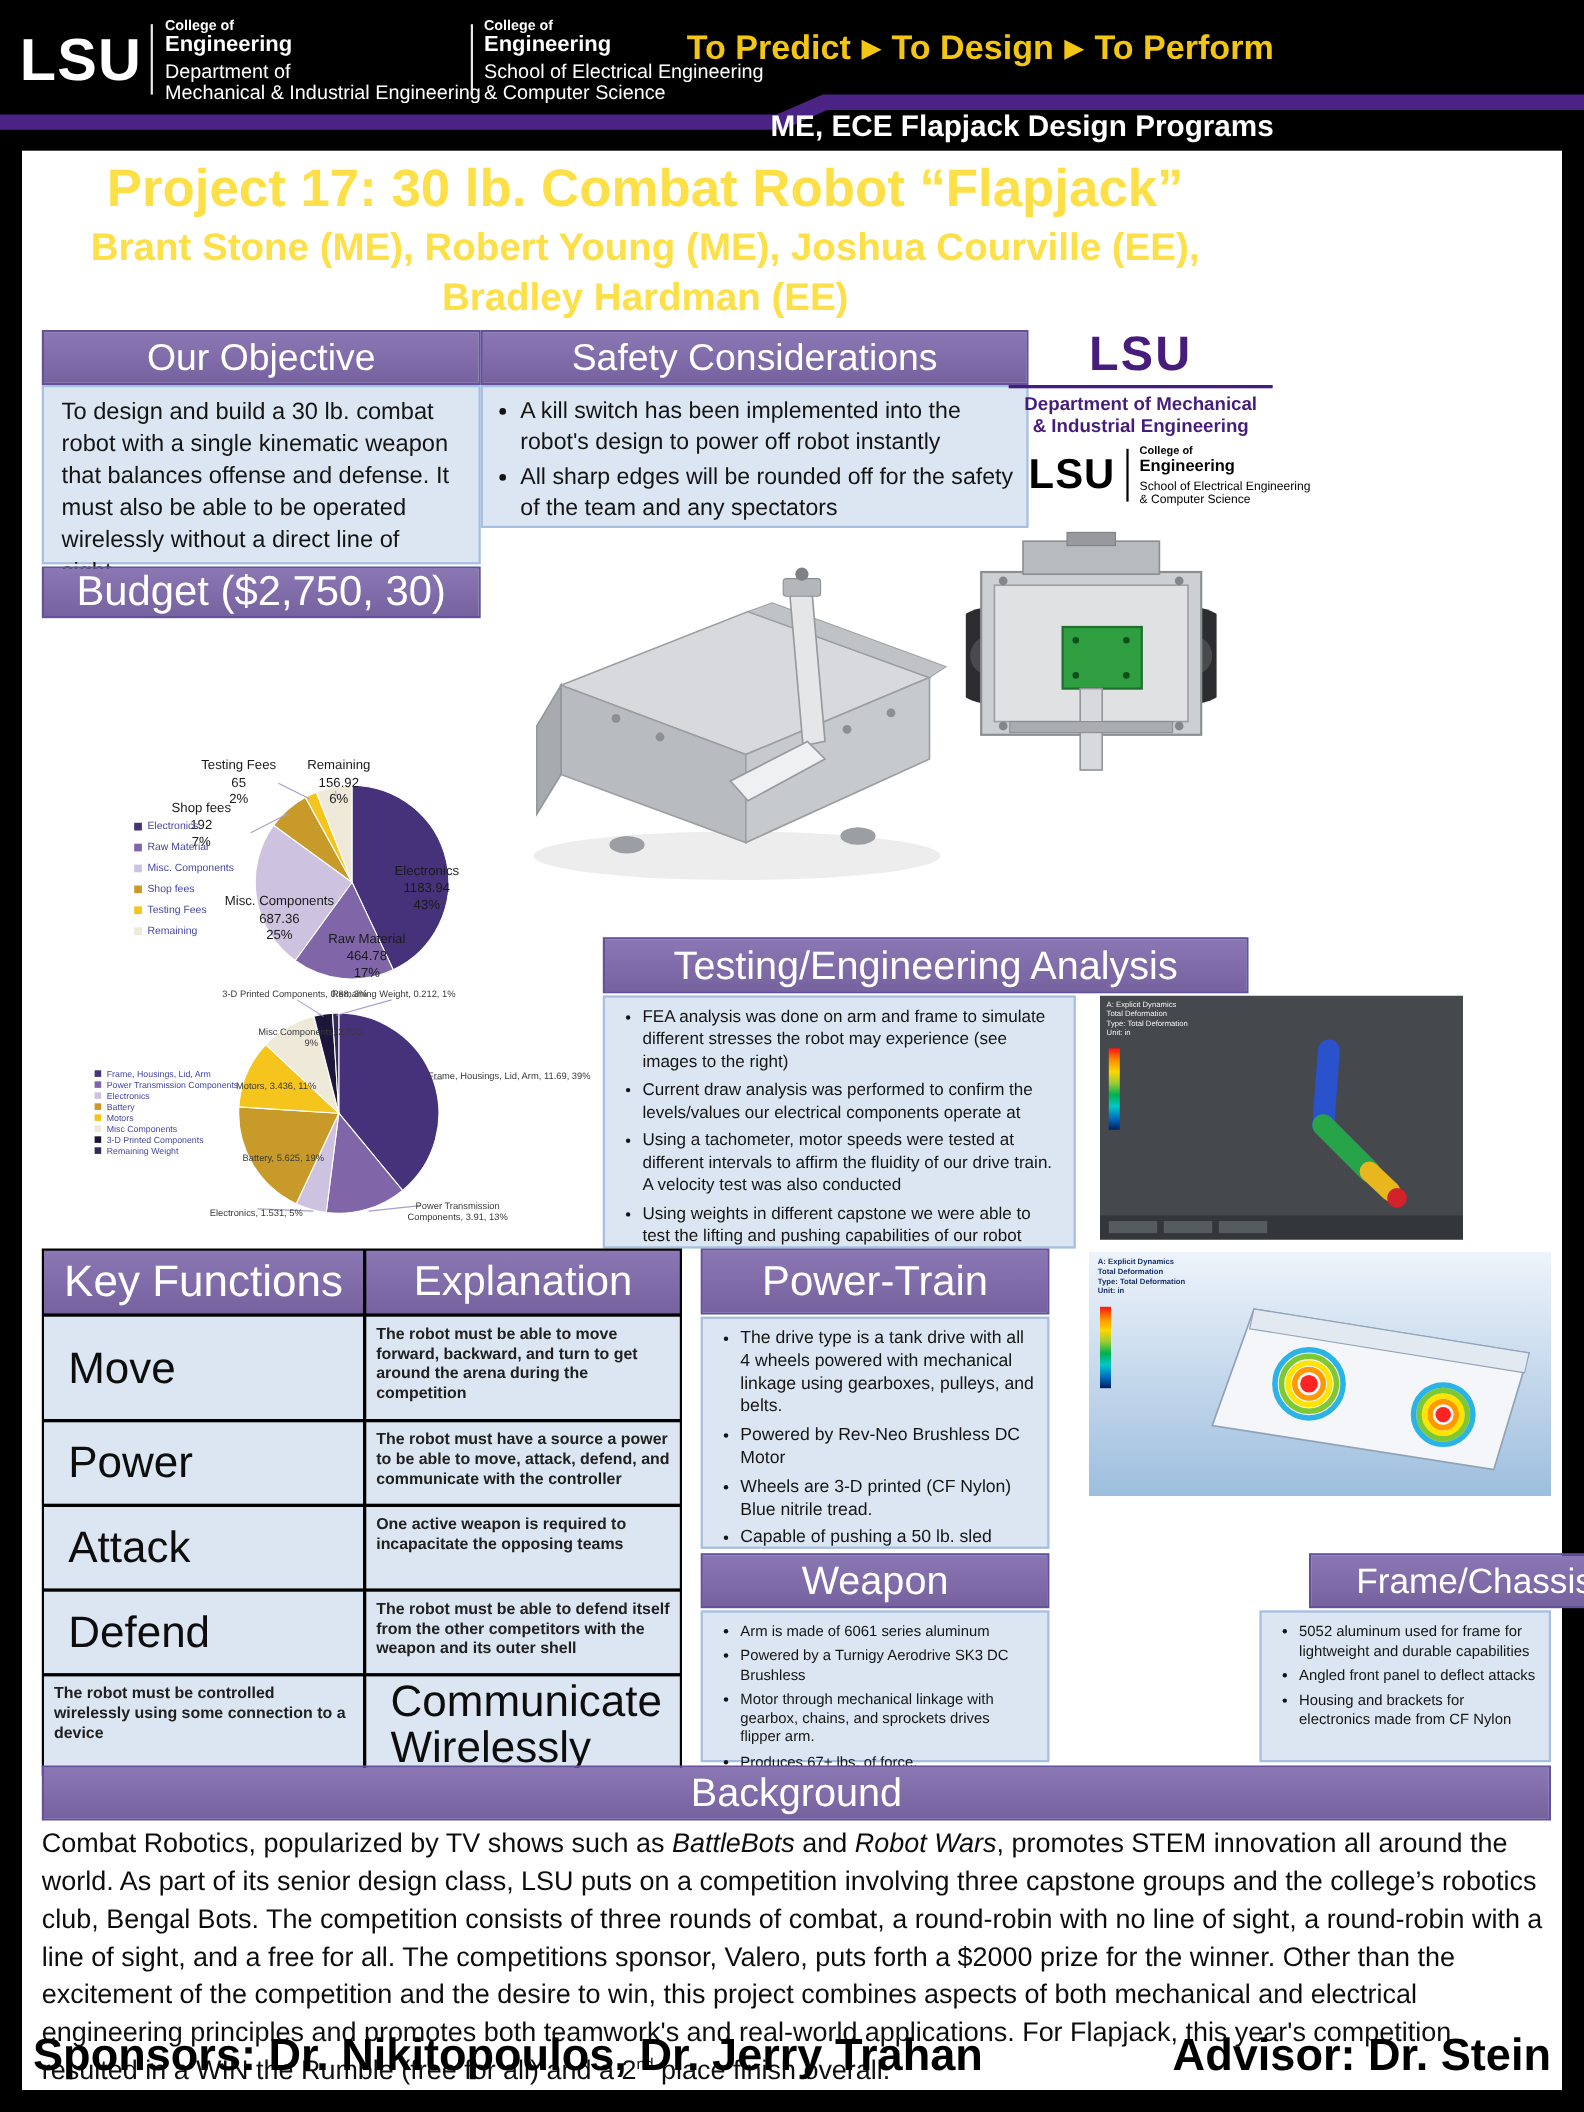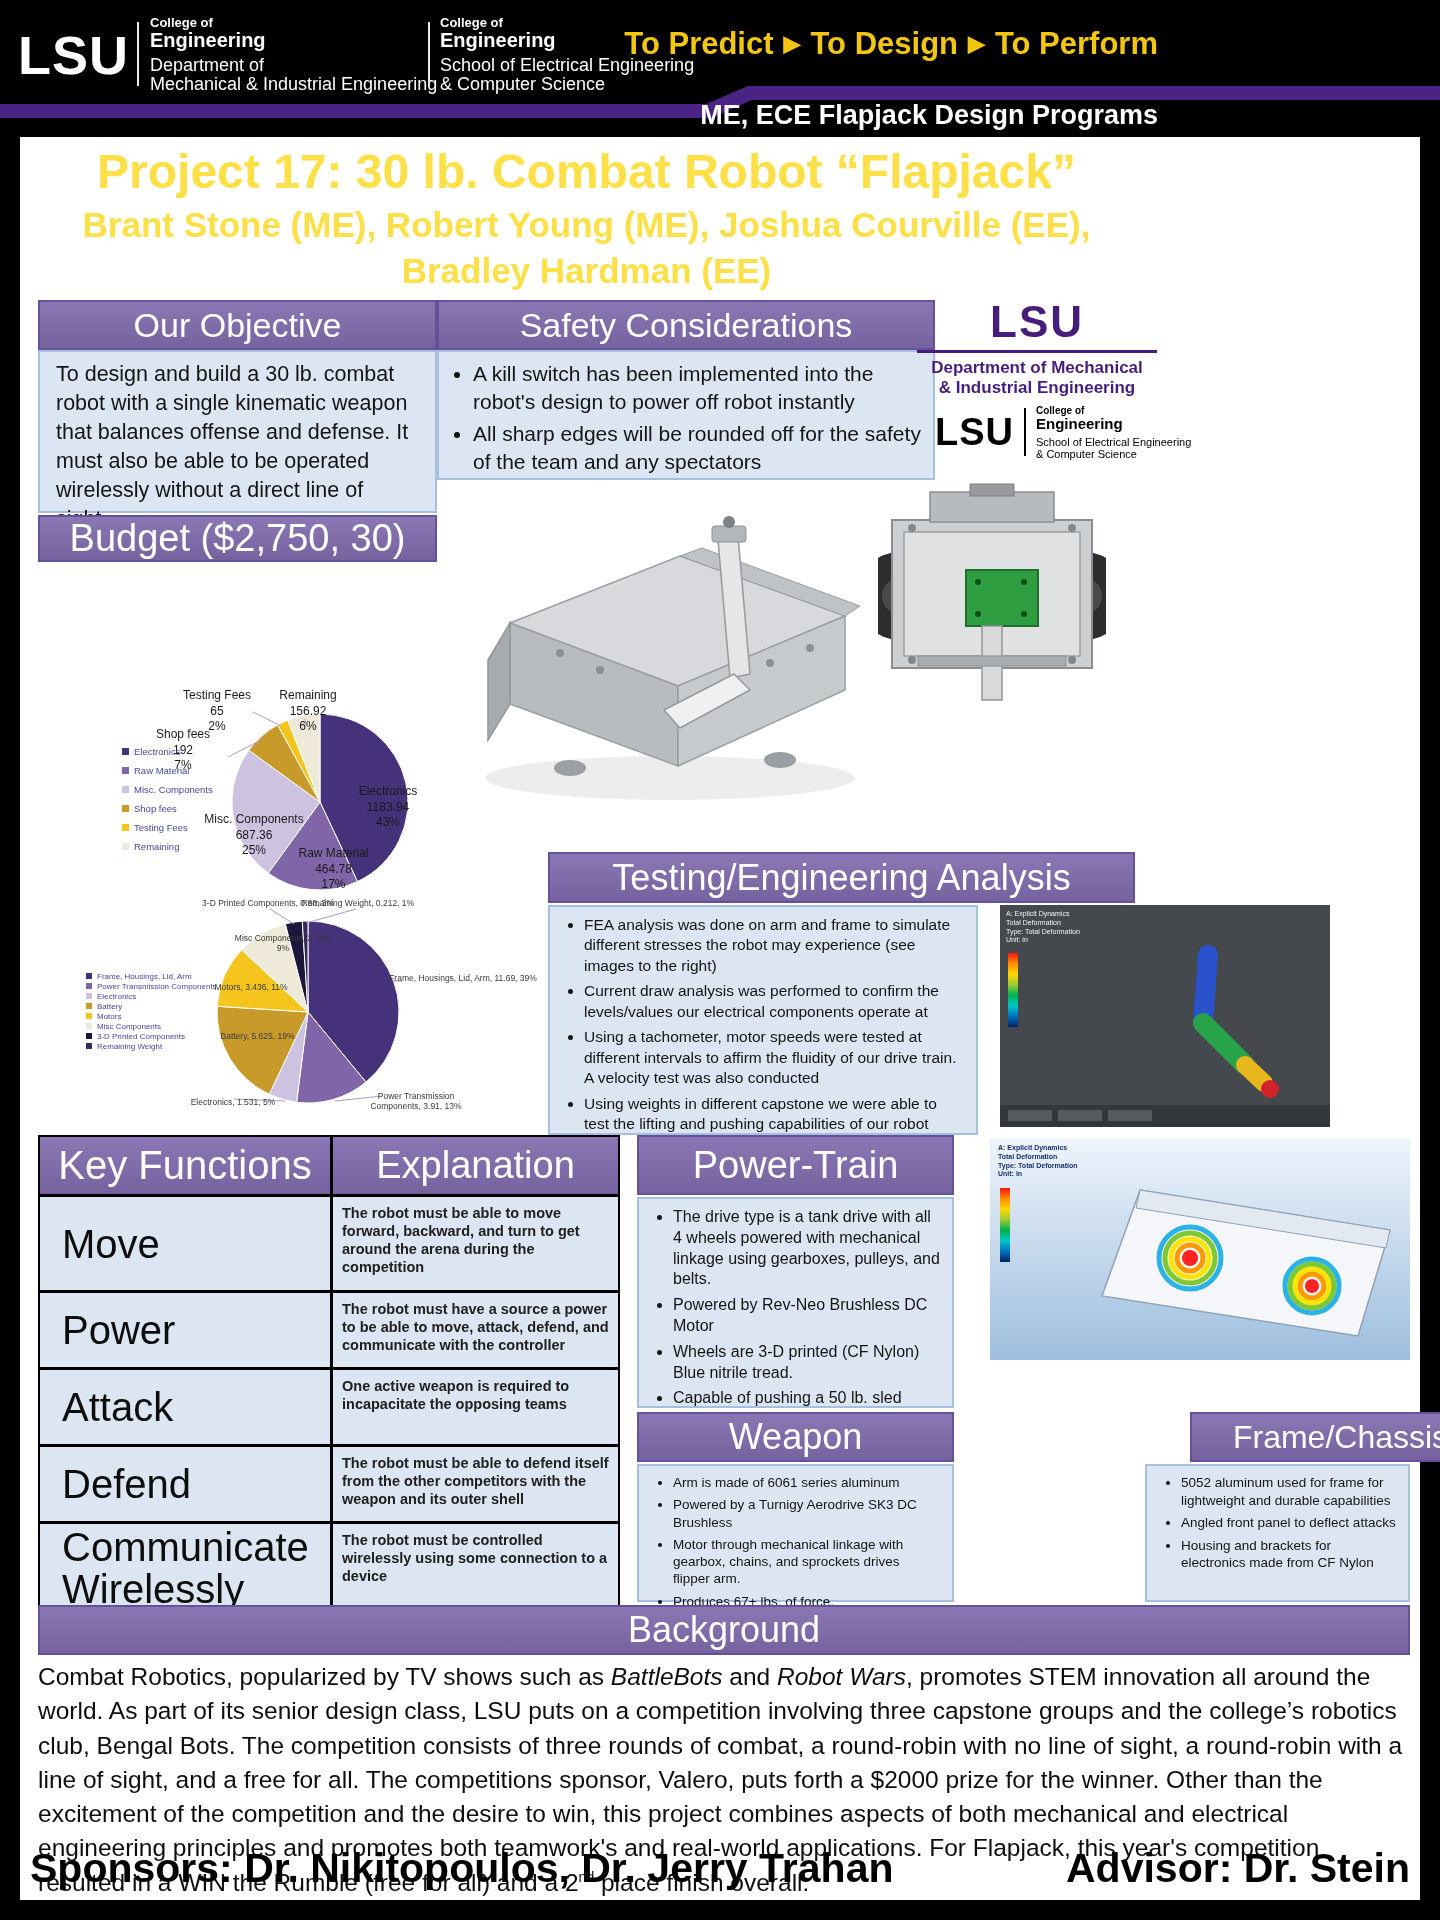--- a/index.html
+++ b/index.html
@@ -247,21 +247,21 @@
       <path d="M 270 115 L 264.29 24.18 A 91 91 0 0 1 270.00 24.00 Z" fill="#332A58" stroke="#ffffff" stroke-width="1"></path>
       <polyline points="232,12 256,27" fill="none" stroke="#a79dcb" stroke-width="1"></polyline>
       <polyline points="318,12 268,26" fill="none" stroke="#a79dcb" stroke-width="1"></polyline>
       <polyline points="196,202 247,204" fill="none" stroke="#a79dcb" stroke-width="1"></polyline>
       <polyline points="344,199 297,204" fill="none" stroke="#a79dcb" stroke-width="1"></polyline>
       <polyline points="356,84 364,84" fill="none" stroke="#a79dcb" stroke-width="1"></polyline>
     </svg>
     <div class="pie-label inline" style="left: 350px; top: 76px; width: 150px;">Frame, Housings, Lid, Arm, 11.69, 39%</div>
     <div class="pie-label inline" style="left: 318px; top: 194px; width: 120px;">Power Transmission Components, 3.91, 13%</div>
     <div class="pie-label inline" style="left: 140px; top: 200px; width: 110px;">Electronics, 1.531, 5%</div>
-    <div class="pie-label inline" style="left: 172px; top: 134px; width: 95px;">Battery, 5.625, 19%</div>
+    <div class="pie-label inline" style="left: 172px; top: 150px; width: 95px;">Battery, 5.625, 19%</div>
     <div class="pie-label inline" style="left: 167px; top: 85px; width: 92px;">Motors, 3.436, 11%</div>
     <div class="pie-label inline" style="left: 195px; top: 36px; width: 100px;">Misc Components, 2.736, 9%</div>
     <div class="pie-label inline" style="left: 145px; top: 1px; width: 170px;">3-D Printed Components, 0.88, 3%</div>
     <div class="pie-label inline" style="left: 240px; top: 1px; width: 160px;">Remaining Weight, 0.212, 1%</div>
     <div class="pie-legend" style="left: 48px; top: 74px; font-size: 8px;">
       <div class="legend-item" style="height: 10px;">
         <span class="legend-swatch" style="background: rgb(70, 50, 122); width: 6px; height: 6px;"></span>
         <span>Frame, Housings, Lid, Arm</span>
       </div>
       <div class="legend-item" style="height: 10px;">
@@ -406,22 +406,22 @@
     <div class="kf-cell kf-h kf-h1">Key Functions</div>
     <div class="kf-cell kf-h kf-h2">Explanation</div>
   <div class="kf-cell kf-func" style="height: 93px;">Move</div>
       <div class="kf-cell kf-exp" style="height: 93px;">The robot must be able to move forward, backward, and turn to get around the arena during the competition</div>
       <div class="kf-cell kf-func" style="height: 74px;">Power</div>
       <div class="kf-cell kf-exp" style="height: 74px;">The robot must have a source a power to be able to move, attack, defend, and communicate with the controller</div>
       <div class="kf-cell kf-func" style="height: 74px;">Attack</div>
       <div class="kf-cell kf-exp" style="height: 74px;">One active weapon is required to incapacitate the opposing teams</div>
       <div class="kf-cell kf-func" style="height: 74px;">Defend</div>
       <div class="kf-cell kf-exp" style="height: 74px;">The robot must be able to defend itself from the other competitors with the weapon and its outer shell</div>
+      <div class="kf-cell kf-exp" style="height: 88px;">The robot must be controlled wirelessly using some connection to a device</div>
       <div class="kf-cell kf-func" style="height: 88px;">Communicate Wirelessly</div>
-      <div class="kf-cell kf-exp" style="height: 88px;">The robot must be controlled wirelessly using some connection to a device</div>
     </div>
 </div>
 
 <div class="sec-header" id="powertrain-header">Power-Train</div>
 <div class="sec-body" id="powertrain-body">
   <ul class="bullets">
       <li>The drive type is a tank drive with all 4 wheels powered with mechanical linkage using gearboxes, pulleys, and belts.</li>
       <li>Powered by Rev-Neo Brushless DC Motor</li>
       <li>Wheels are 3-D printed (CF Nylon) Blue nitrile tread.</li>
       <li>Capable of pushing a 50 lb. sled</li>

